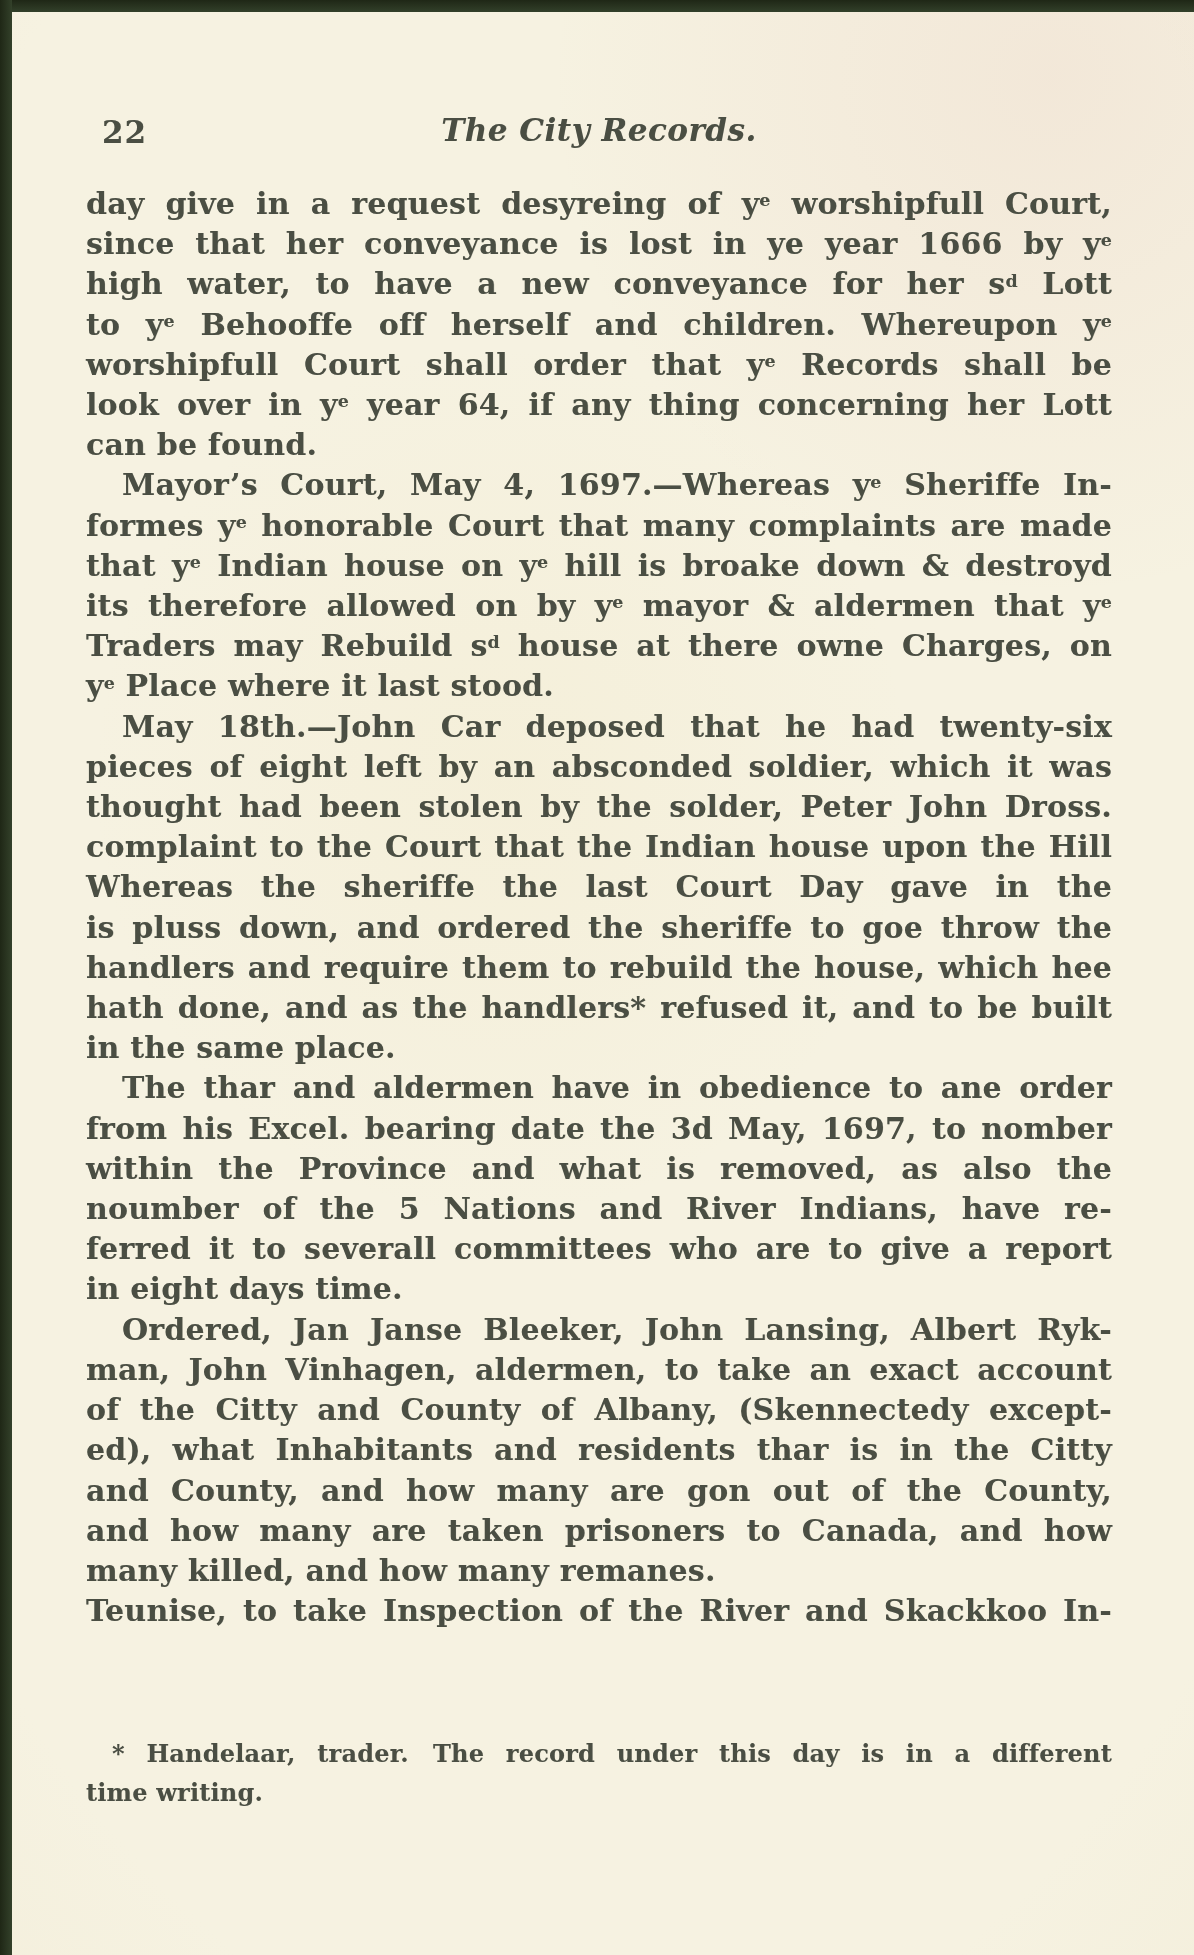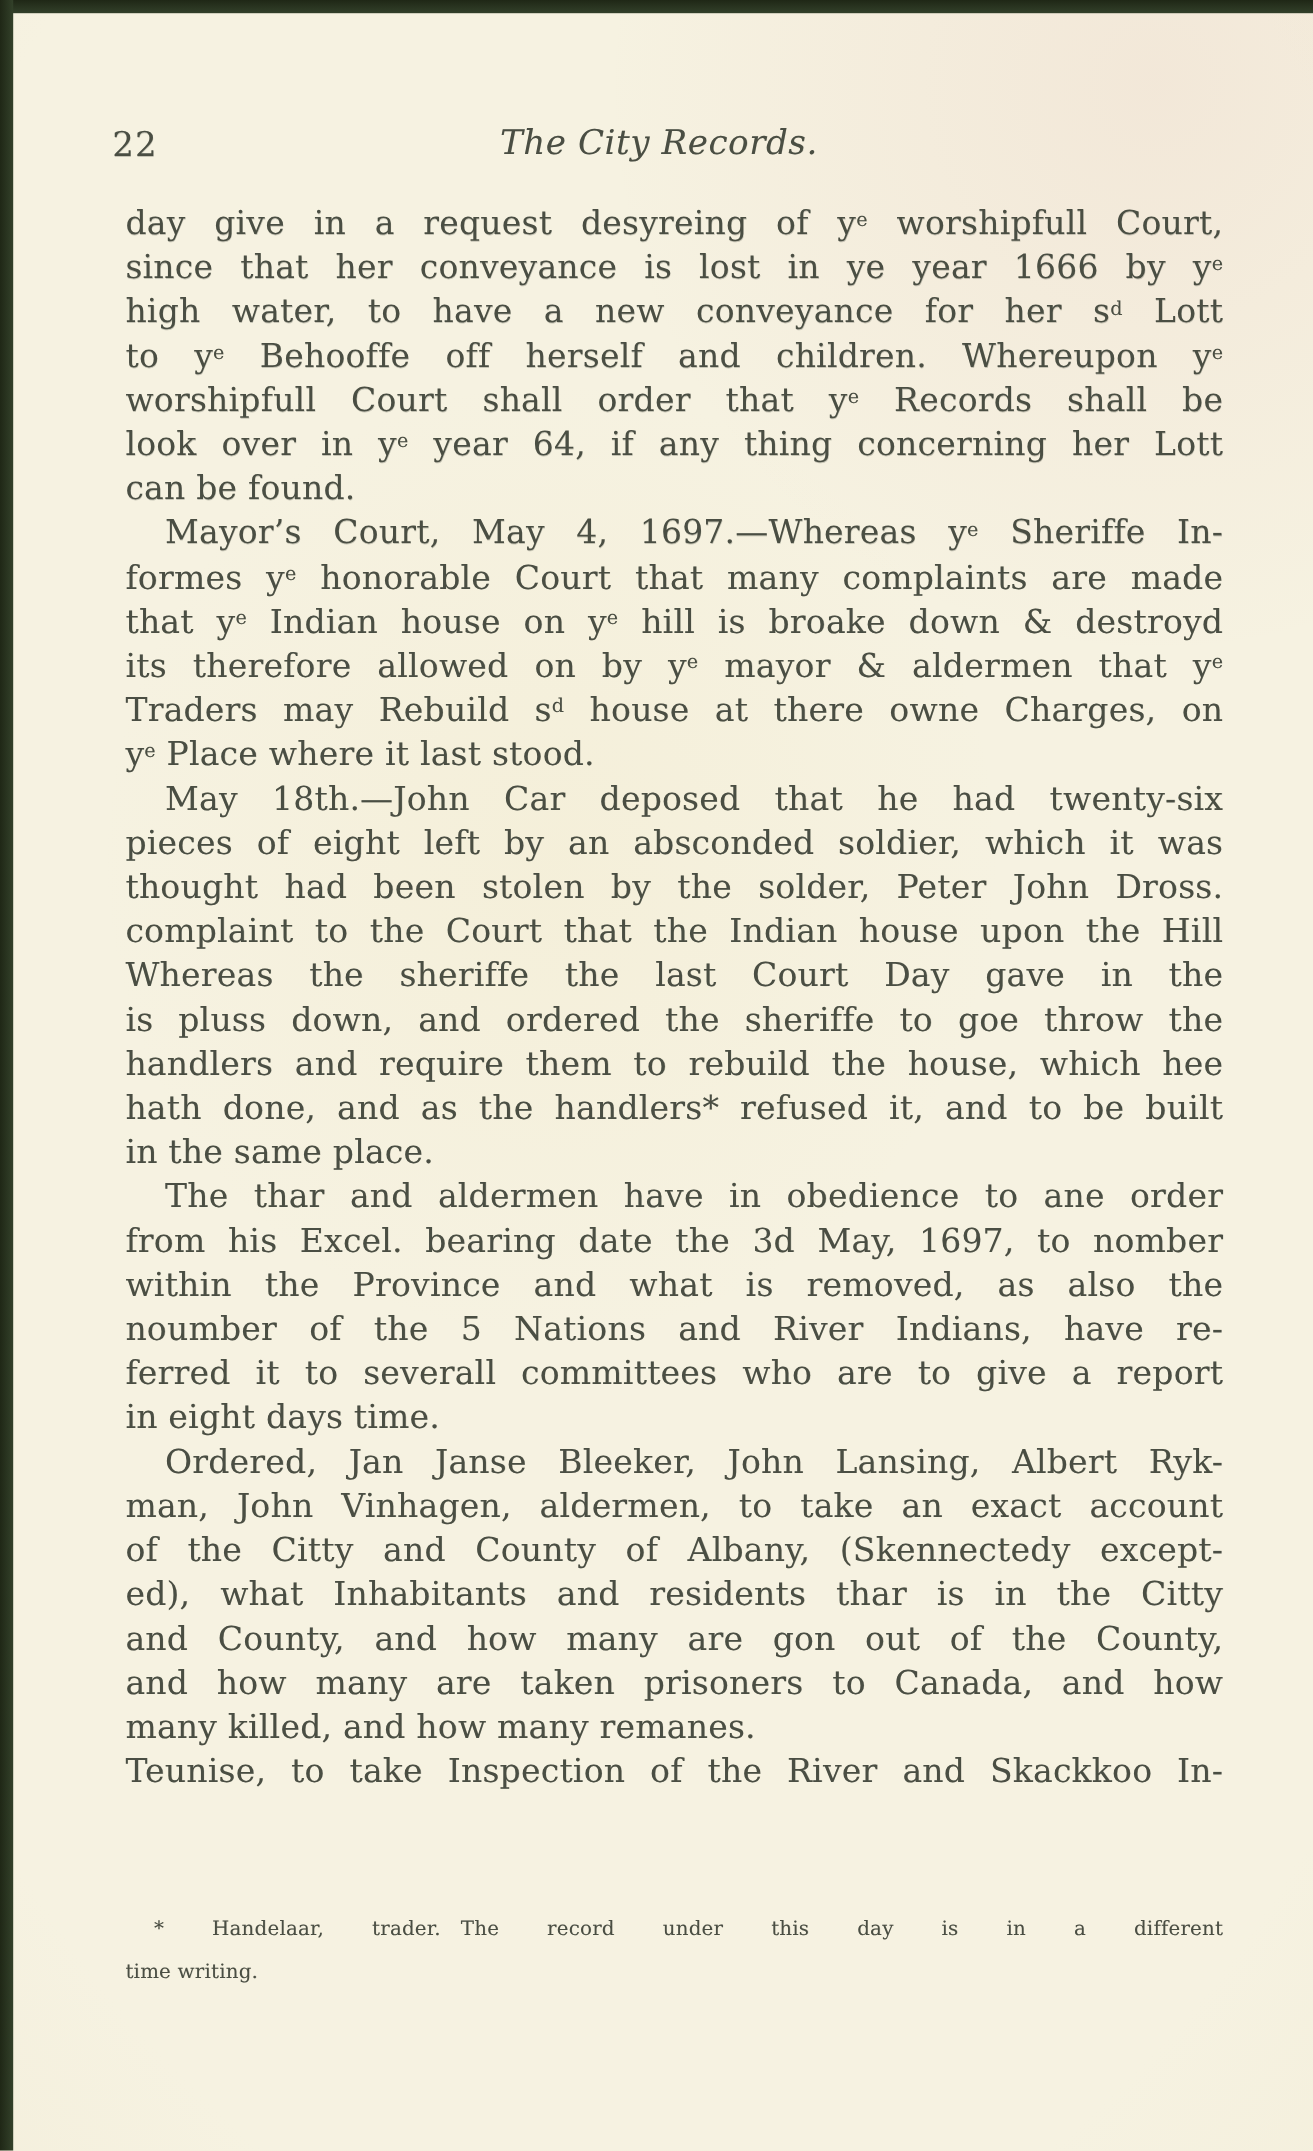--- a/index.html
+++ b/index.html
@@ -36,37 +36,38 @@
   .runtitle {
     position: absolute; left: 0; right: 0; top: 0;
     text-align: center; font-style: italic;
     font-size: 31px; letter-spacing: 0.5px;
   }
 
   .text-block {
     position: absolute; left: 86px; top: 184px; width: 1026px;
     font-size: 30px; line-height: 40.2px; letter-spacing: 0.2px;
   }
-  .line { text-align: justify; text-align-last: justify; margin-left: 28px; }
+  .line { text-align: justify; text-align-last: justify; }
   .line.flush { text-align-last: left; }
   .line.indent { text-indent: 36px; }
 
   sup {
     font-size: 0.58em; line-height: 0;
     vertical-align: baseline; position: relative; top: -0.45em;
   }
 
   .footnote {
     position: absolute; left: 86px; top: 1734px; width: 1026px;
-    font-size: 18px; line-height: 39px; letter-spacing: 0.2px;
+    font-size: 24px; line-height: 39px; letter-spacing: 0.2px;
   }
   .footnote .line.indent { text-indent: 26px; }
 
   .header, .text-block, .footnote {
     text-shadow: 0.3px 0.3px 0.6px rgba(74,78,67,0.28);
+    font-weight: bold;
   }
 </style>
 </head>
 <body>
 
 <div class="page">
   <div class="scan-edge-top"></div>
   <div class="scan-edge-left"></div>
 
   <div class="header">

